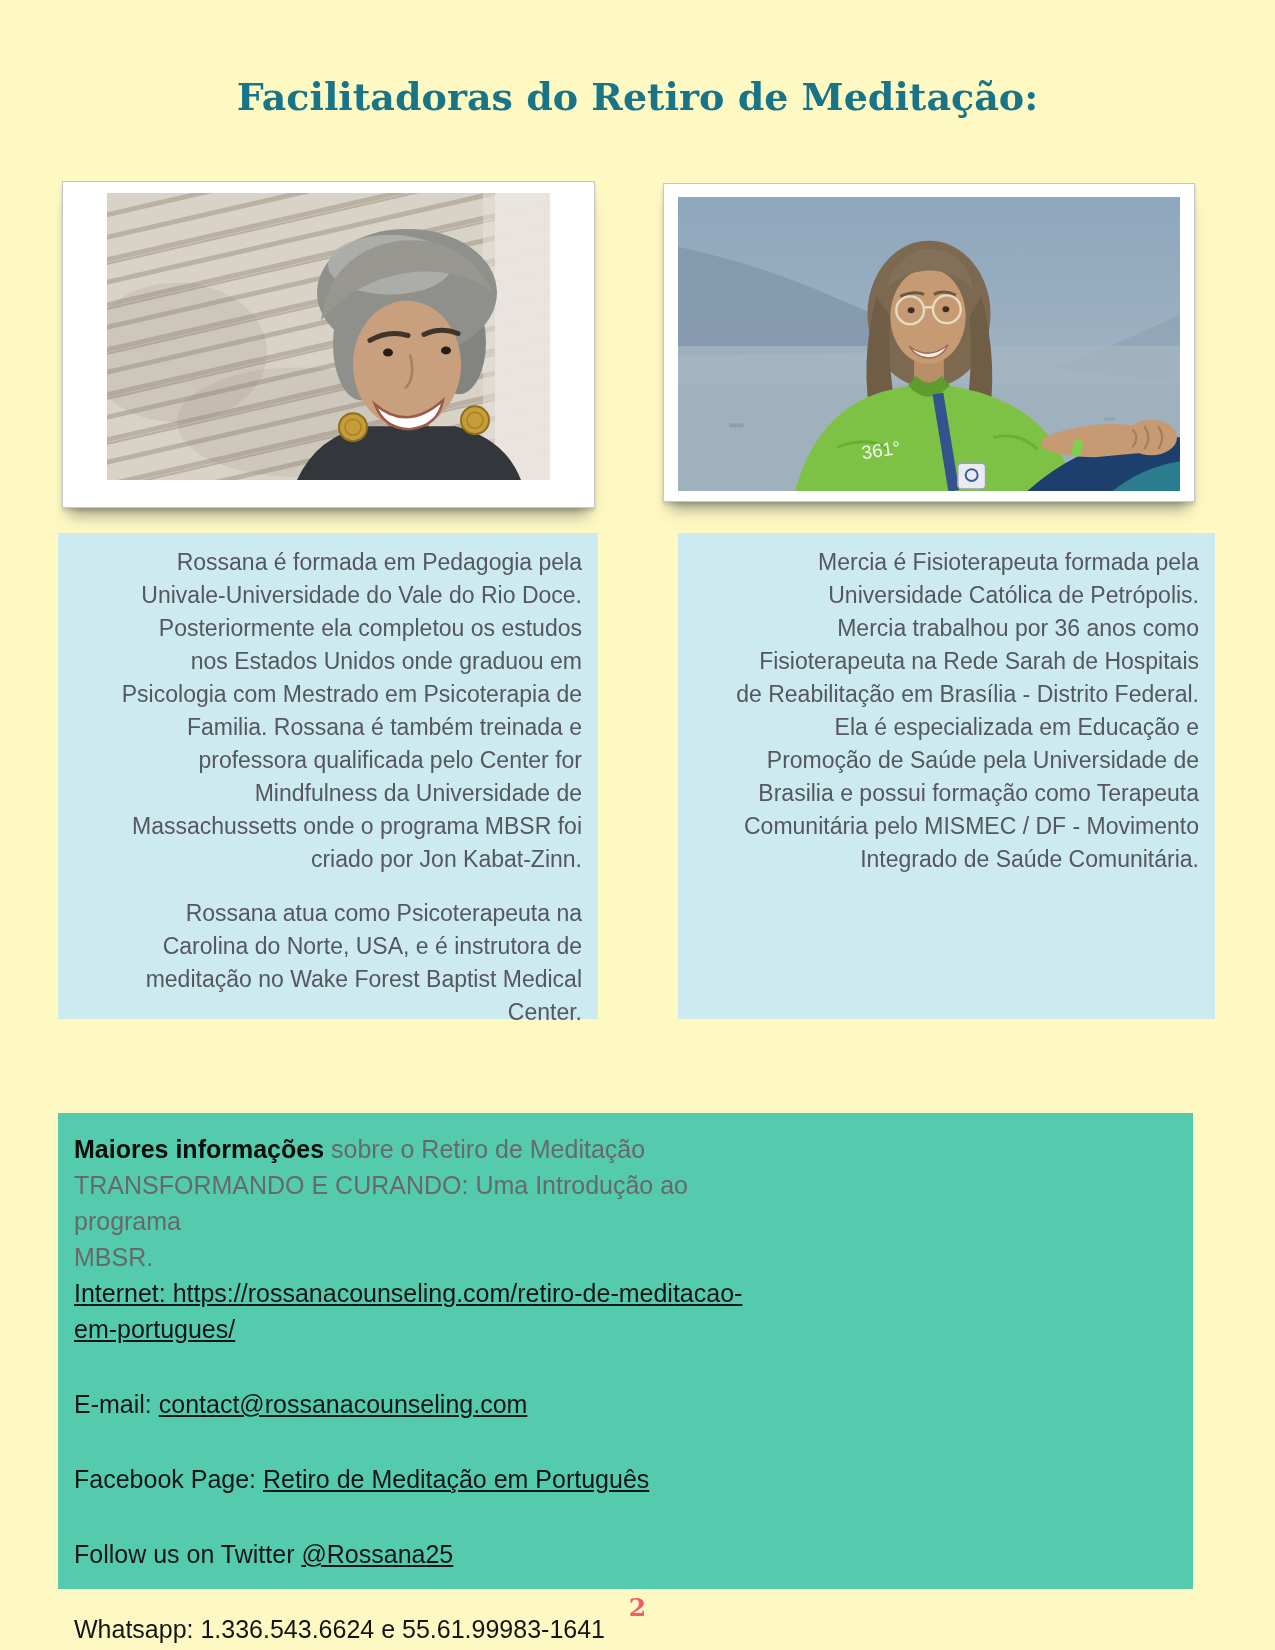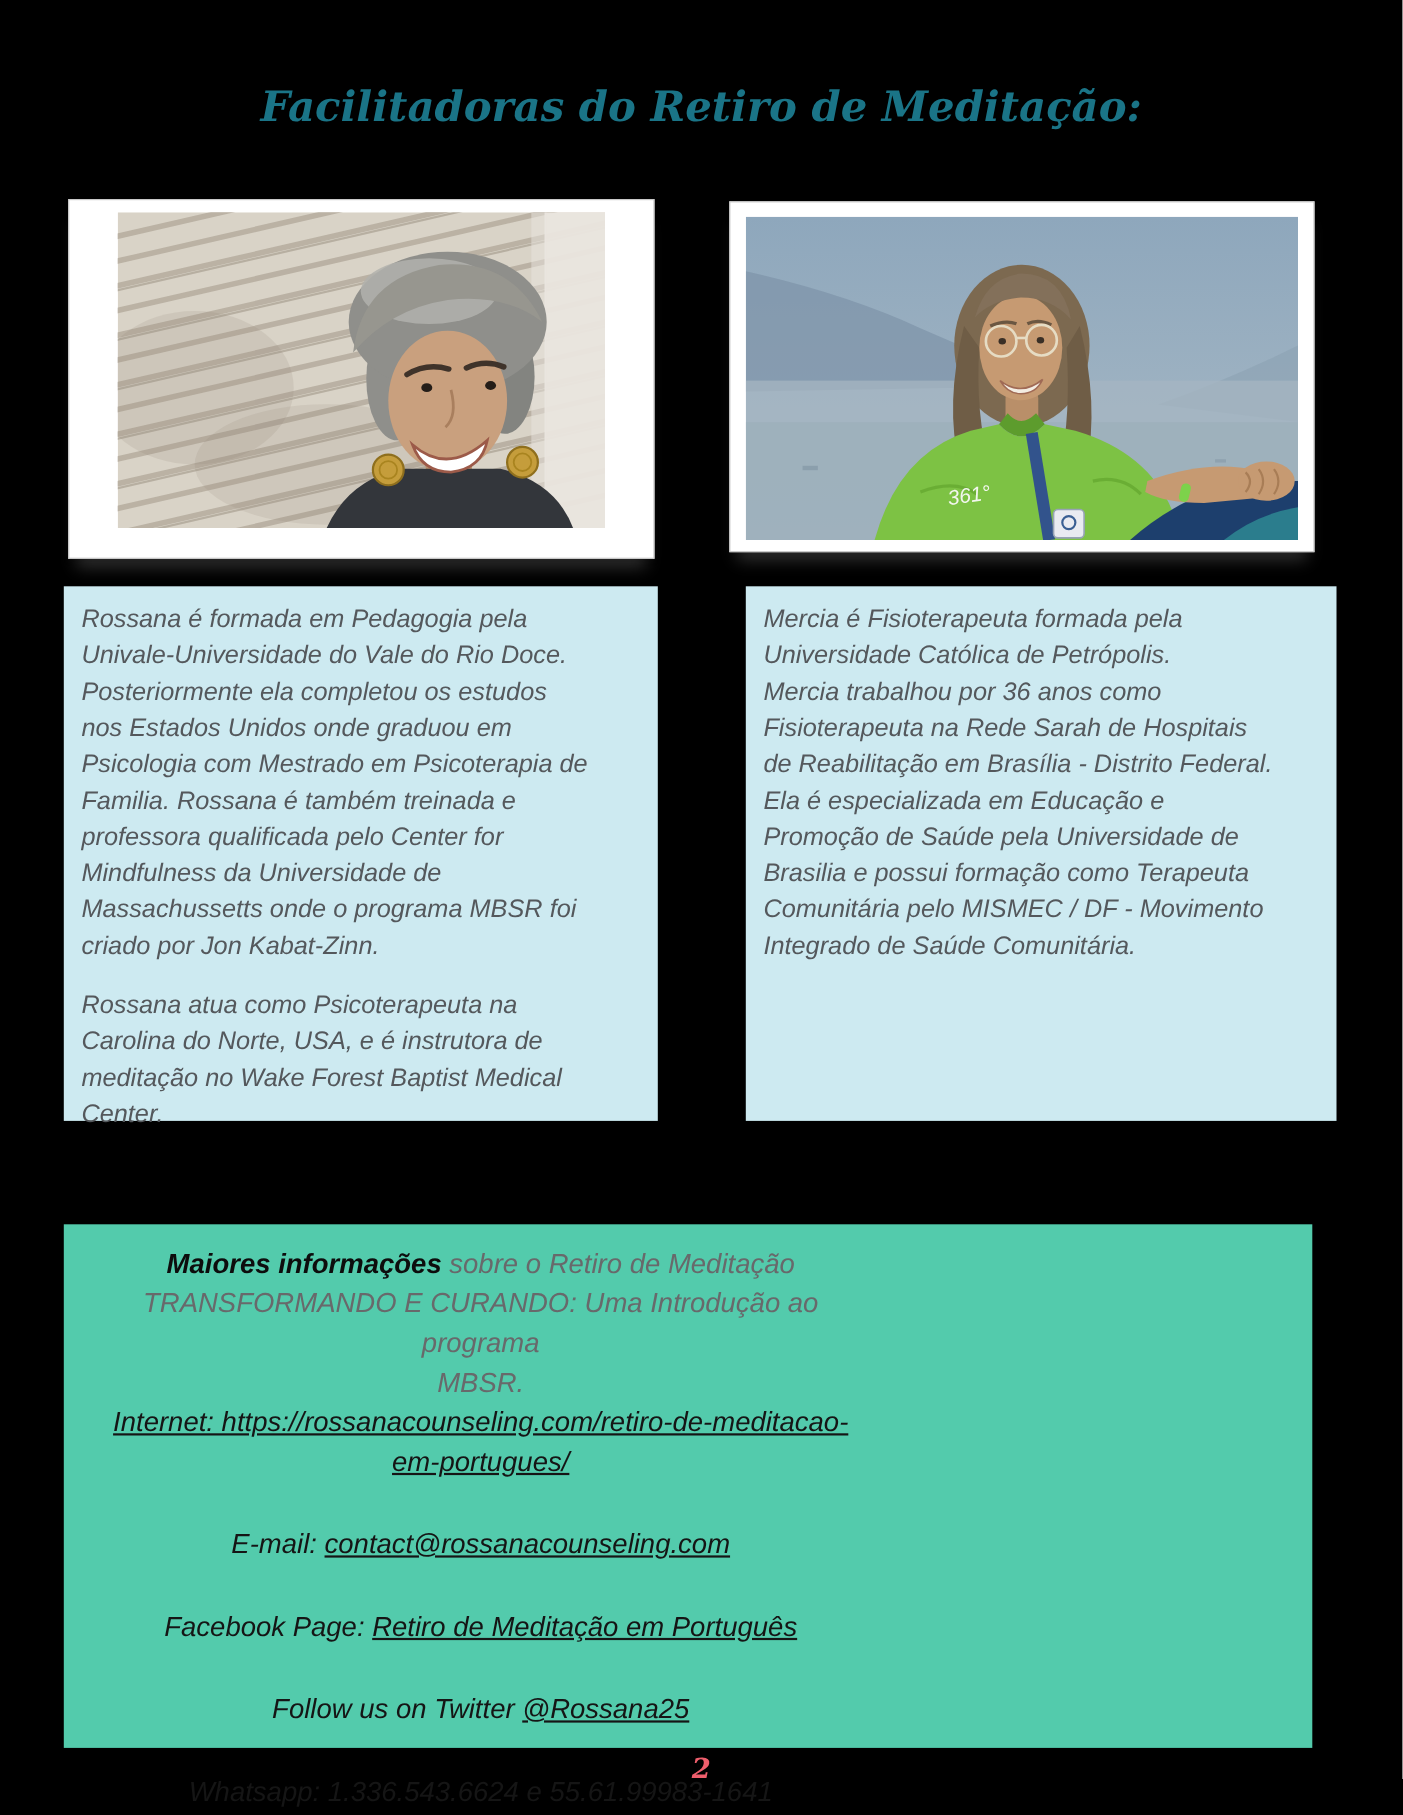--- a/index.html
+++ b/index.html
@@ -1,39 +1,39 @@
 <!DOCTYPE html>
 <html><head>
 <meta charset="utf-8">
 <style>
   html,body{margin:0;padding:0;background:#ffffff;}
-  .page{position:relative;width:1275px;height:1650px;background:#000000;overflow:hidden;
-        font-family:"Liberation Sans",sans-serif;font-style:italic;}
+  .page{position:relative;width:1275px;height:1650px;background:#fef9c3;overflow:hidden;
+        font-family:"Liberation Sans",sans-serif;}
 
   .title{position:absolute;top:74px;left:0;width:100%;text-align:center;
          font-family:"DejaVu Serif",serif;font-weight:bold;font-size:38px;color:#1a7487;}
 
   
   .frame{position:absolute;background:#ffffff;border:1px solid #c6c6c6;box-sizing:border-box;
          box-shadow:0 3px 4px rgba(0,0,0,.15),0 14px 14px -7px rgba(90,90,90,.55);}
   .frame svg{display:block;width:100%;height:100%;}
   .frame.f-left{left:62px;top:181px;width:533px;height:327px;padding:11px 44px 27px 44px;}
   .frame.f-right{left:663px;top:183px;width:532px;height:319px;padding:13px 14px 10px 14px;}
 
   
   .biobox{position:absolute;top:533px;height:486px;background:#cdeaf1;box-sizing:border-box;
-          padding:13px 16px;color:#54585c;font-size:23px;line-height:33px;text-align:left;}
+          padding:13px 16px;color:#54585c;font-size:23px;line-height:33px;text-align:right;}
   .biobox.b-left{left:58px;width:540px;}
   .biobox.b-right{left:678px;width:537px;}
   .biobox p{margin:0;white-space:pre-line;}
   .biobox p + p{margin-top:21px;}
 
   
   .footerbox{position:absolute;left:58px;top:1113px;width:1135px;height:476px;background:#53cbac;}
-  .ftcol{position:absolute;left:16px;top:18px;width:726px;text-align:center;
+  .ftcol{position:absolute;left:16px;top:18px;width:726px;text-align:left;
          font-size:25px;line-height:36px;color:#151515;}
   .ftline{display:block;}
   .mt{margin-top:39px;}
   .gray{color:#68696b;}
   .bold-black{font-weight:bold;color:#0d0d0d;}
   a.ftlink{color:#151515;text-decoration:underline;cursor:pointer;}
   .prewrap{white-space:pre-line;}
 
   .pagenum{position:absolute;top:1593px;left:0;width:100%;text-align:center;
            font-family:"DejaVu Serif",serif;font-weight:bold;font-size:25px;color:#ee5e6c;}

